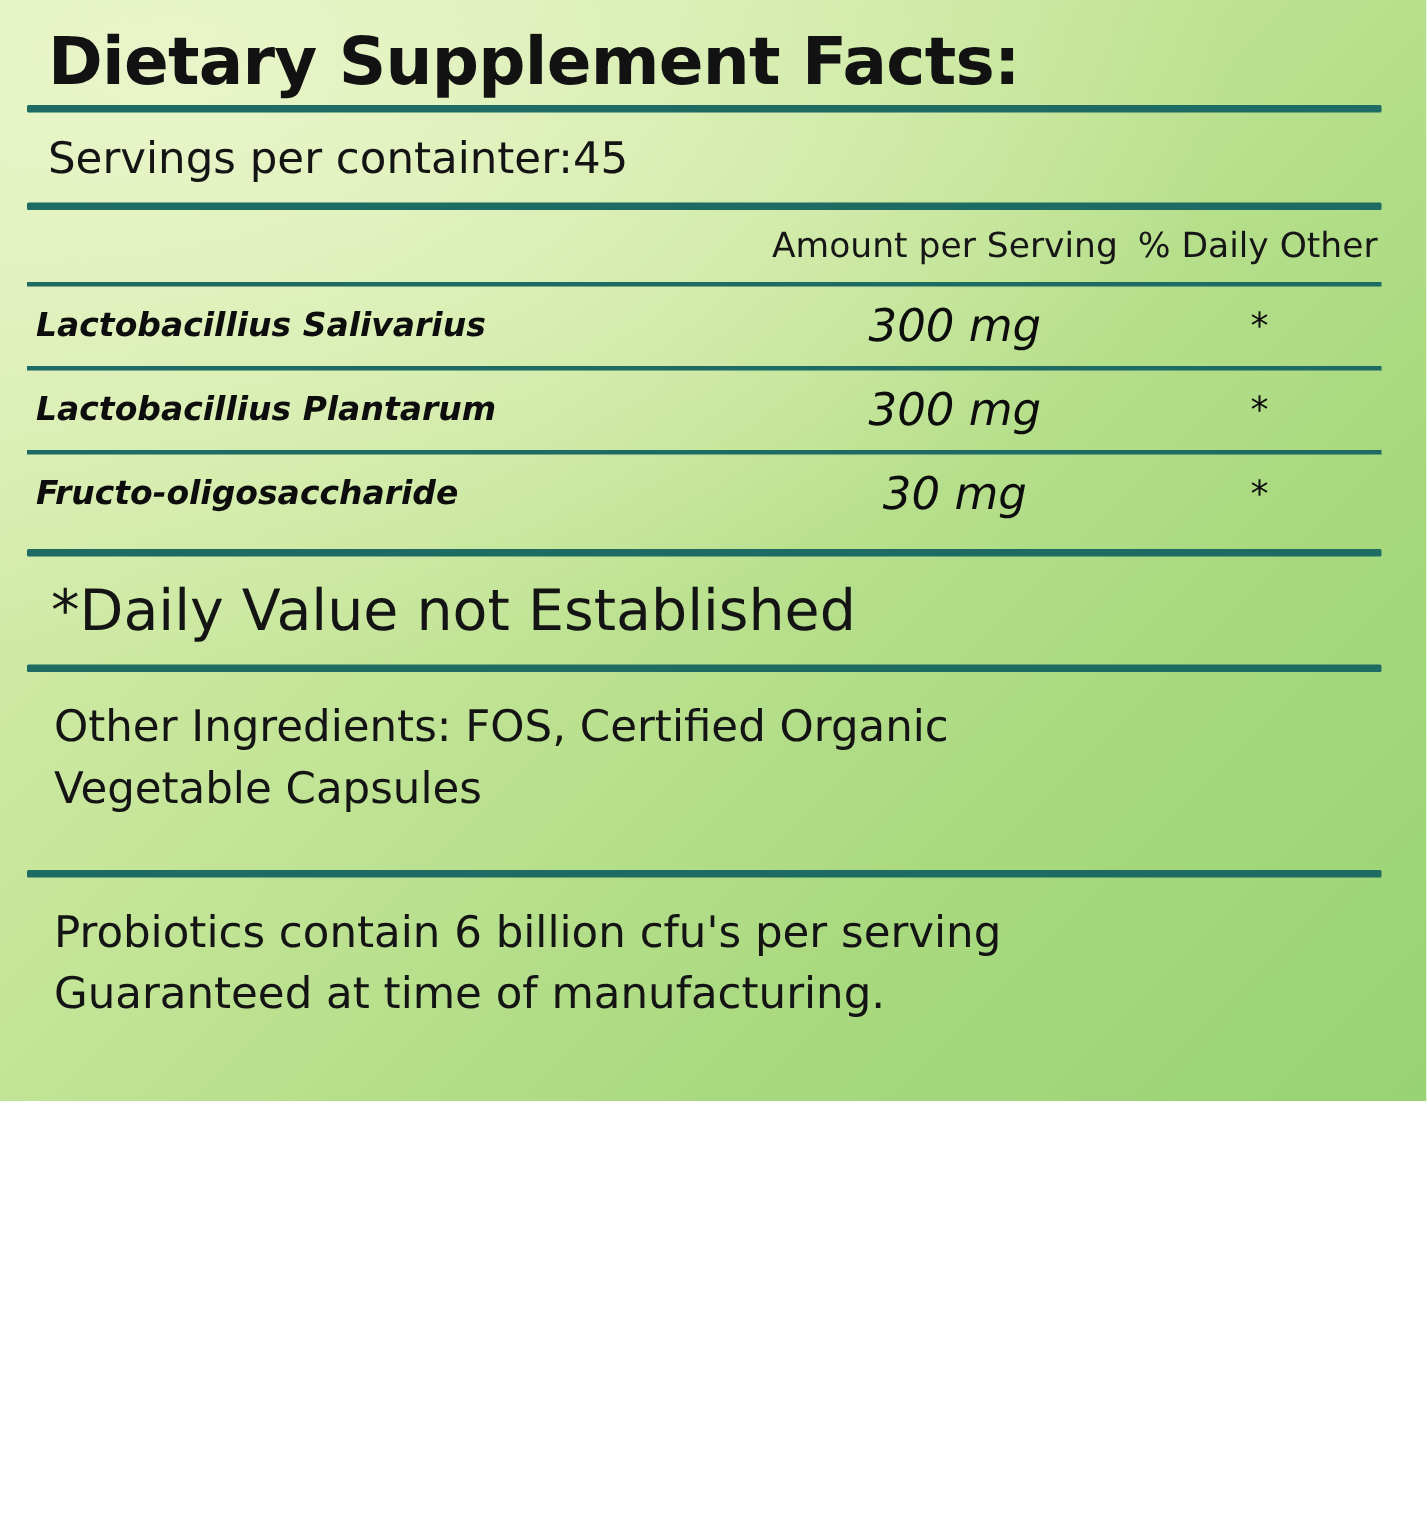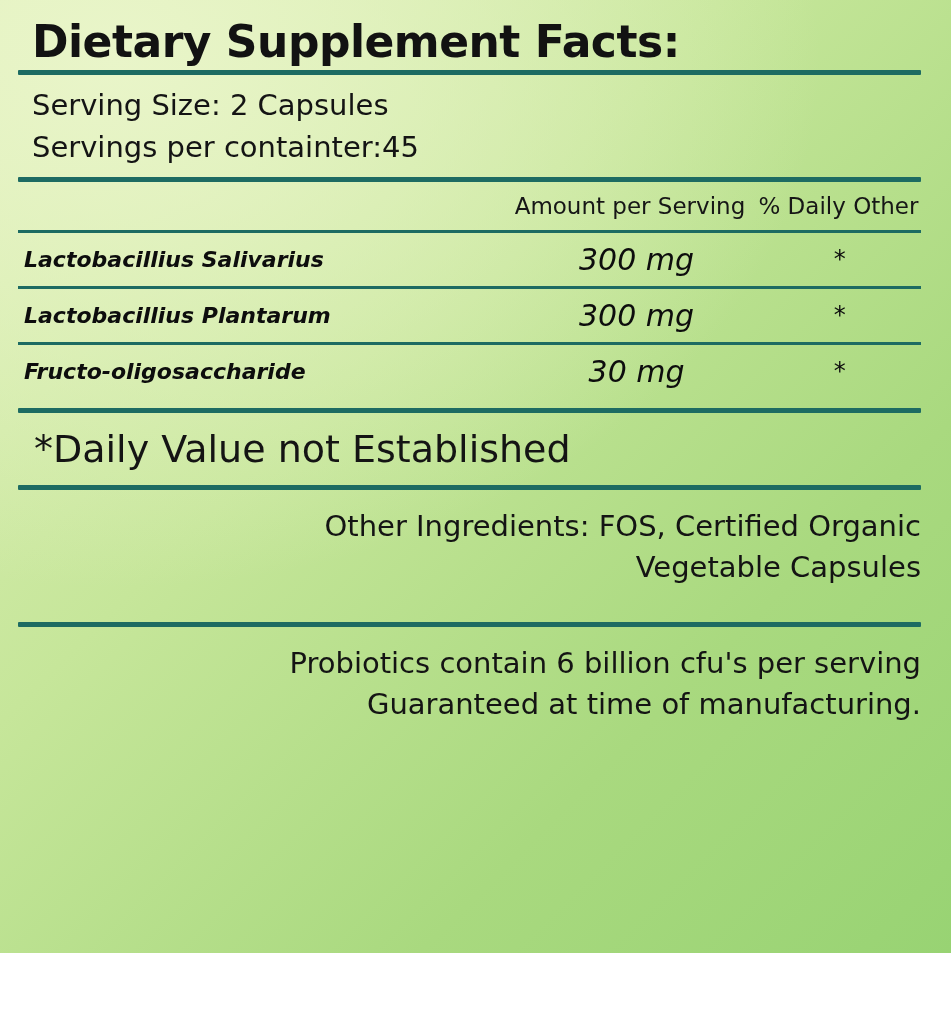--- a/index.html
+++ b/index.html
@@ -10,21 +10,21 @@
     width: 951px;
     height: 1024px;
     font-family: "DejaVu Sans", sans-serif;
     background: #ffffff;
     overflow: hidden;
   }
 
   .panel {
     position: relative;
     width: 951px;
-    height: 953px;
+    height: 734px;
     box-sizing: border-box;
     background:
       radial-gradient(ellipse 120% 90% at 12% 6%, #e9f5c9 0%, rgba(233,245,201,0) 62%),
       linear-gradient(135deg, #dff0b8 0%, #c6e69a 38%, #a9d97f 72%, #98d373 100%);
     padding: 14px 30px 10px 18px;
   }
 
   .title {
     font-size: 44px;
     font-weight: bold;
@@ -106,35 +106,33 @@
     font-size: 38px;
     color: #141414;
     margin: 14px 0 14px 16px;
   }
 
   .para {
     font-size: 29px;
     color: #141414;
     line-height: 1.42;
     margin: 16px 0 16px 18px;
-    text-align: right;
   }
   .para div { white-space: nowrap; }
 </style>
 </head>
 <body>
 
 <div class="panel">
 
   <div class="title">Dietary Supplement Facts:</div>
 
   <div class="rule thick"></div>
 
   <div class="serving">
-    <div>Serving Size: 2 Capsules</div>
     <div>Servings per containter:45</div>
   </div>
 
   <div class="rule thick"></div>
 
   <table class="facts">
     <colgroup>
       <col class="c-name">
       <col class="c-amt">
       <col class="c-dv">

